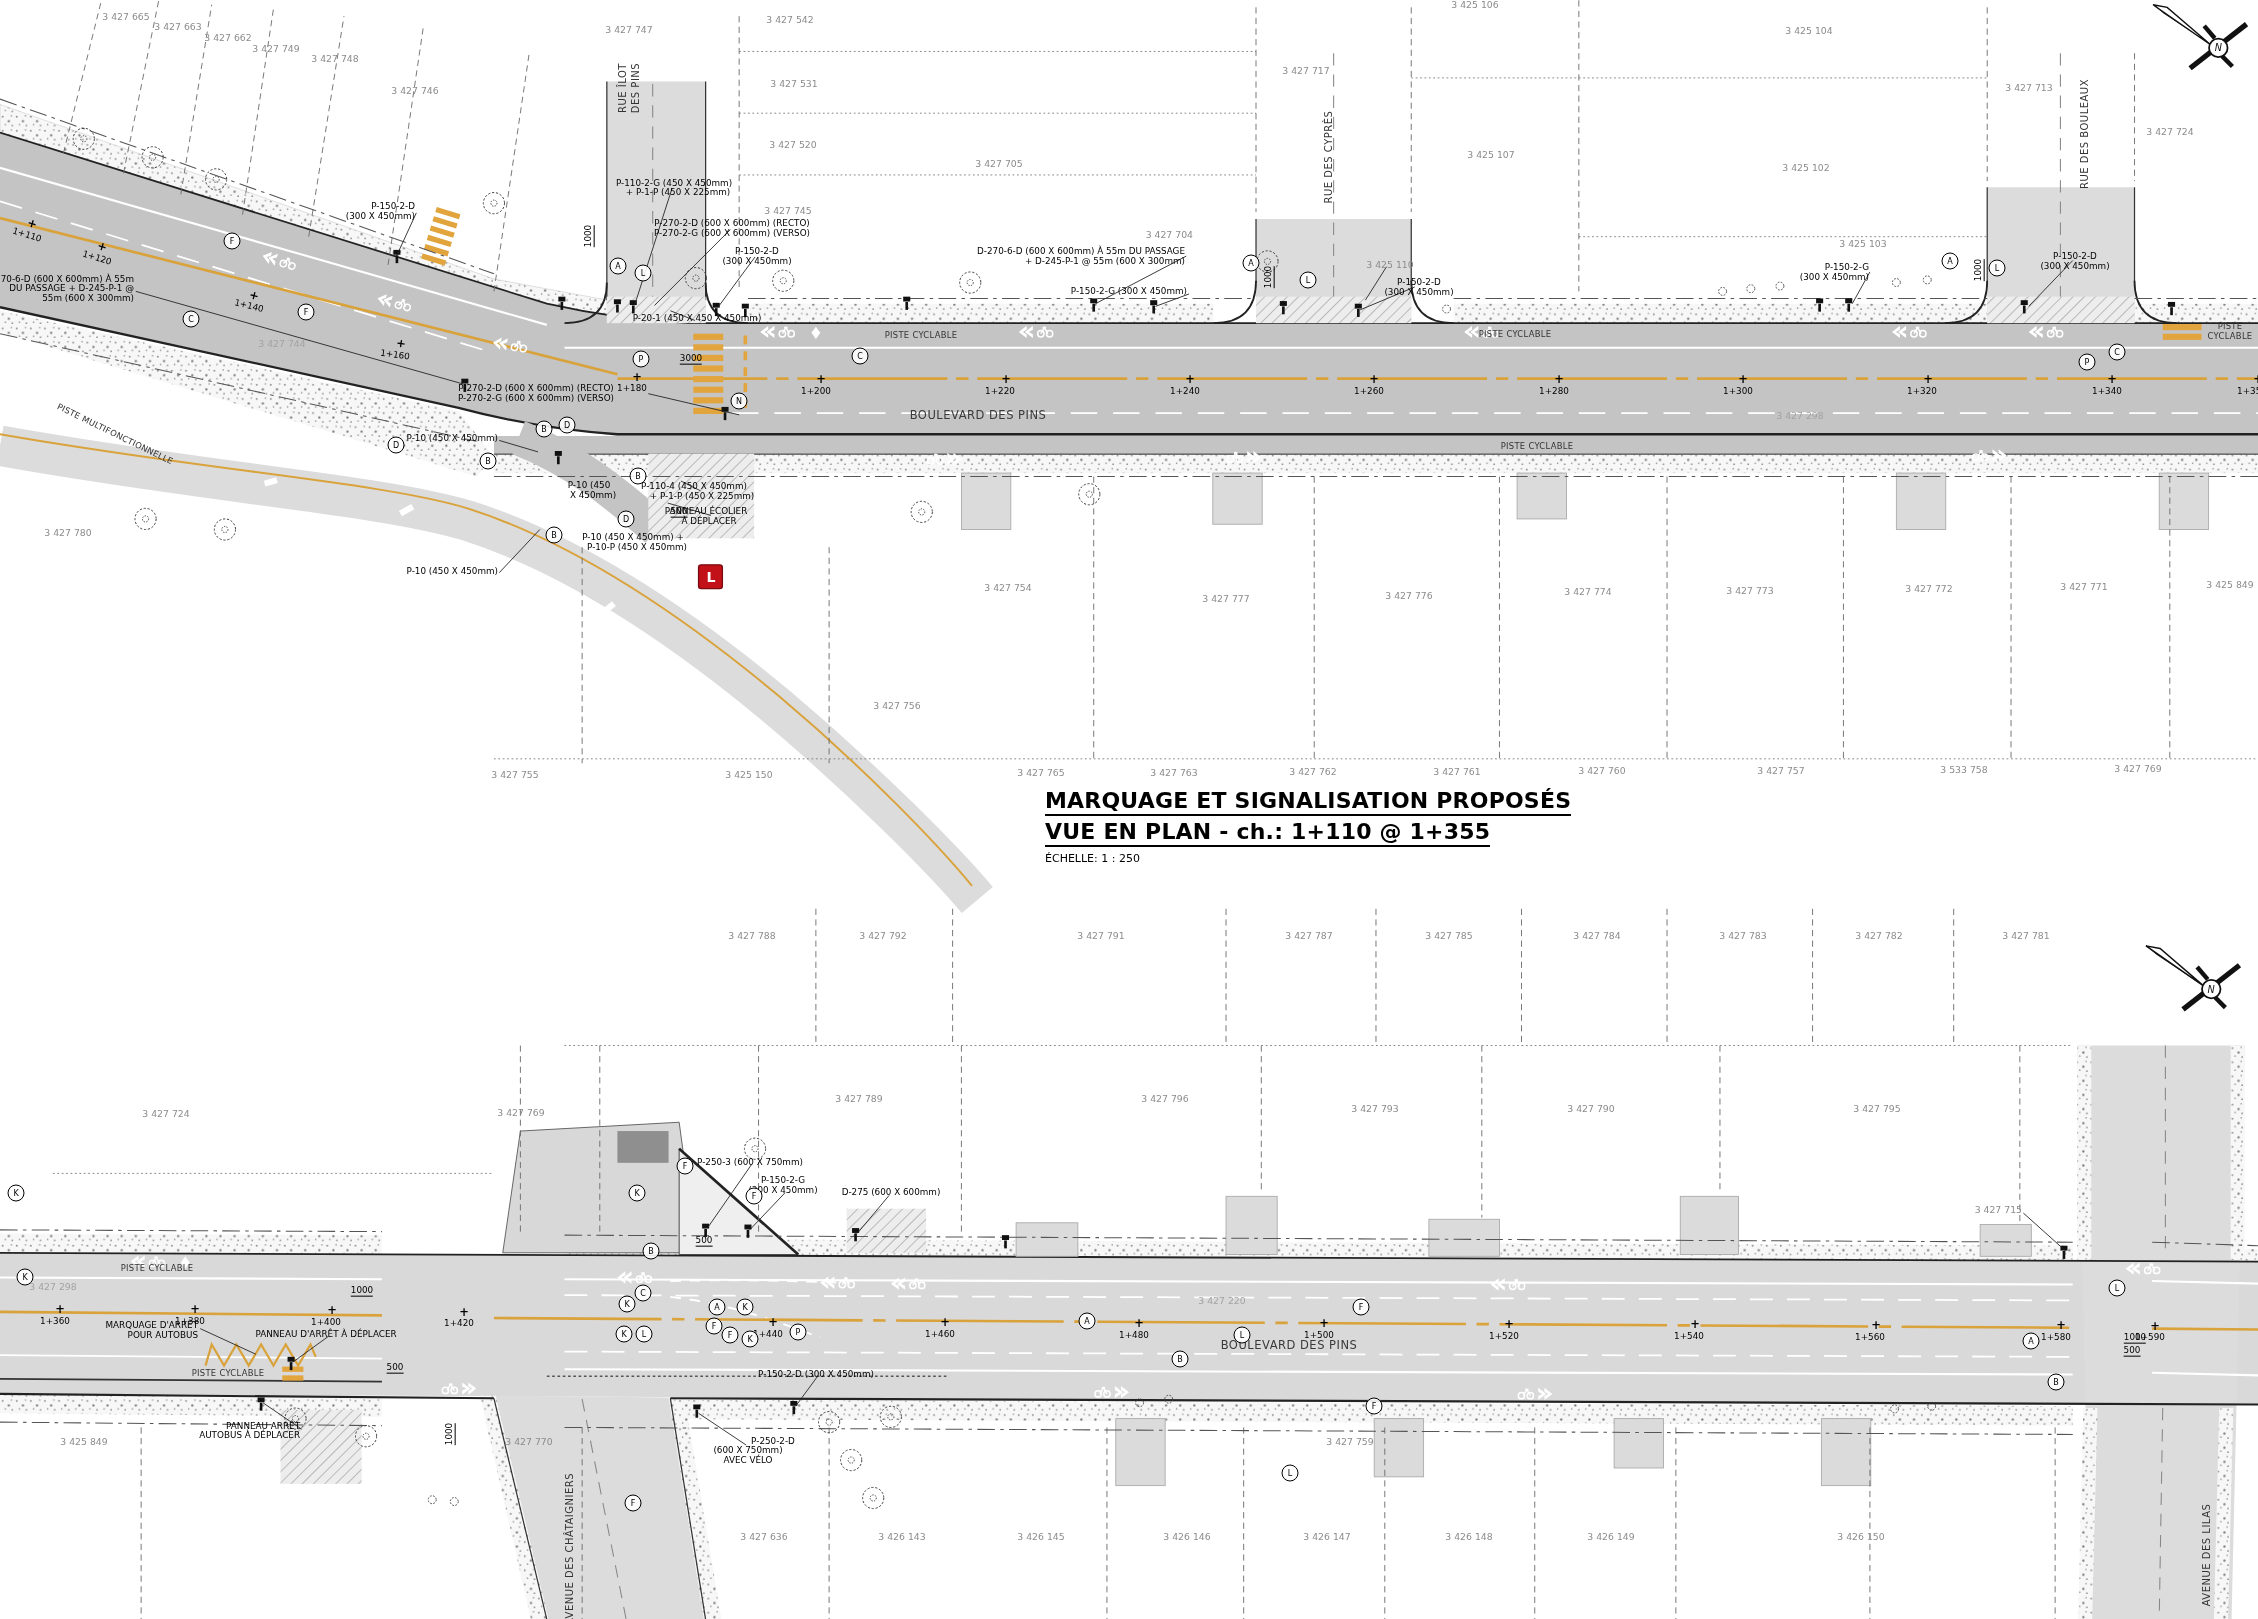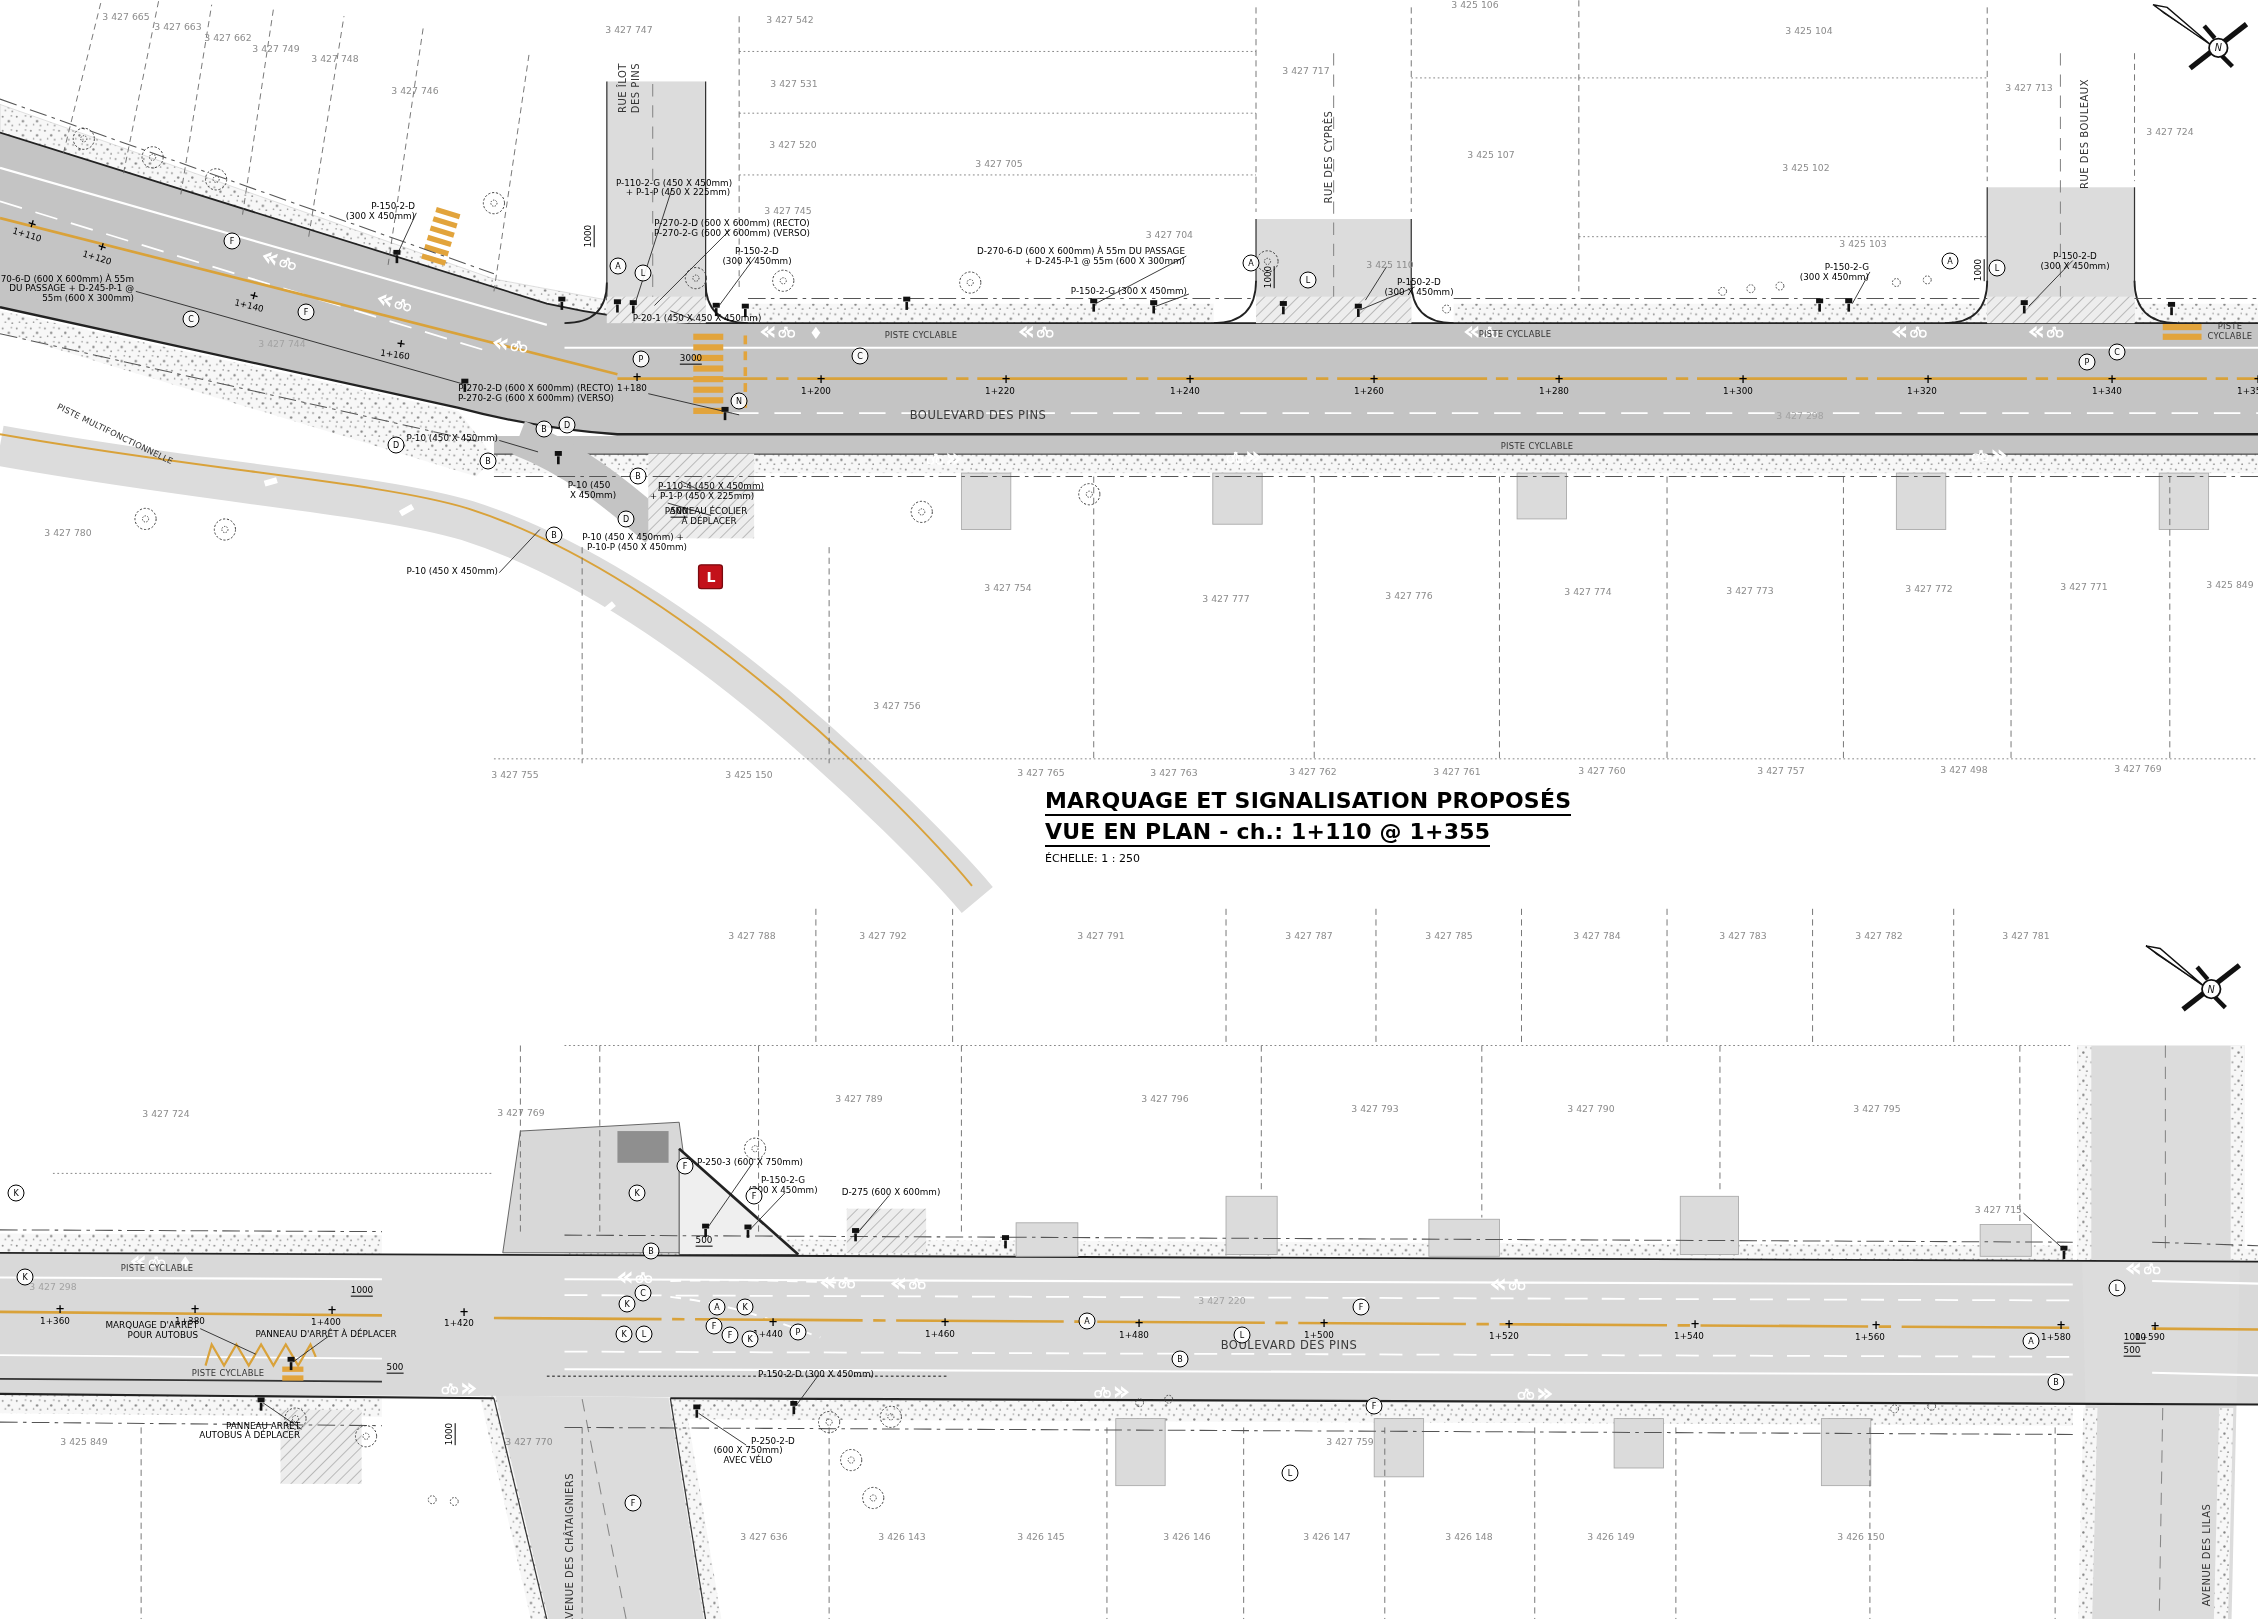--- a/index.html
+++ b/index.html
@@ -419,21 +419,21 @@
       <div class="lbl lot" style="left: 2230px; top: 585px; transform: translate(-50%, -50%) rotate(0deg);">3 425 849</div>
       <div class="lbl lot" style="left: 897px; top: 706px; transform: translate(-50%, -50%) rotate(0deg);">3 427 756</div>
       <div class="lbl lot" style="left: 515px; top: 775px; transform: translate(-50%, -50%) rotate(0deg);">3 427 755</div>
       <div class="lbl lot" style="left: 749px; top: 775px; transform: translate(-50%, -50%) rotate(0deg);">3 425 150</div>
       <div class="lbl lot" style="left: 1041px; top: 773px; transform: translate(-50%, -50%) rotate(0deg);">3 427 765</div>
       <div class="lbl lot" style="left: 1174px; top: 773px; transform: translate(-50%, -50%) rotate(0deg);">3 427 763</div>
       <div class="lbl lot" style="left: 1313px; top: 772px; transform: translate(-50%, -50%) rotate(0deg);">3 427 762</div>
       <div class="lbl lot" style="left: 1457px; top: 772px; transform: translate(-50%, -50%) rotate(0deg);">3 427 761</div>
       <div class="lbl lot" style="left: 1602px; top: 771px; transform: translate(-50%, -50%) rotate(0deg);">3 427 760</div>
       <div class="lbl lot" style="left: 1781px; top: 771px; transform: translate(-50%, -50%) rotate(0deg);">3 427 757</div>
-      <div class="lbl lot" style="left: 1964px; top: 770px; transform: translate(-50%, -50%) rotate(0deg);">3 427 498</div>
+      <div class="lbl lot" style="left: 1964px; top: 770px; transform: translate(-50%, -50%) rotate(0deg);">3 533 758</div>
       <div class="lbl lot" style="left: 2138px; top: 769px; transform: translate(-50%, -50%) rotate(0deg);">3 427 769</div>
       <div class="lbl lot" style="left: 166px; top: 1114px; transform: translate(-50%, -50%) rotate(0deg);">3 427 724</div>
       <div class="lbl lot" style="left: 752px; top: 936px; transform: translate(-50%, -50%) rotate(0deg);">3 427 788</div>
       <div class="lbl lot" style="left: 883px; top: 936px; transform: translate(-50%, -50%) rotate(0deg);">3 427 792</div>
       <div class="lbl lot" style="left: 1101px; top: 936px; transform: translate(-50%, -50%) rotate(0deg);">3 427 791</div>
       <div class="lbl lot" style="left: 1309px; top: 936px; transform: translate(-50%, -50%) rotate(0deg);">3 427 787</div>
       <div class="lbl lot" style="left: 1449px; top: 936px; transform: translate(-50%, -50%) rotate(0deg);">3 427 785</div>
       <div class="lbl lot" style="left: 1597px; top: 936px; transform: translate(-50%, -50%) rotate(0deg);">3 427 784</div>
       <div class="lbl lot" style="left: 1743px; top: 936px; transform: translate(-50%, -50%) rotate(0deg);">3 427 783</div>
       <div class="lbl lot" style="left: 1879px; top: 936px; transform: translate(-50%, -50%) rotate(0deg);">3 427 782</div>
@@ -478,21 +478,21 @@
       <div class="lbl ann" style="left: 415px; top: 216px; transform: translate(-100%, -50%) rotate(0deg);">(300 X 450mm)</div>
       <div class="lbl ann" style="left: 134px; top: 279px; transform: translate(-100%, -50%) rotate(0deg);">D-270-6-D (600 X 600mm) À 55m</div>
       <div class="lbl ann" style="left: 134px; top: 288px; transform: translate(-100%, -50%) rotate(0deg);">DU PASSAGE + D-245-P-1 @</div>
       <div class="lbl ann" style="left: 134px; top: 298px; transform: translate(-100%, -50%) rotate(0deg);">55m (600 X 300mm)</div>
       <div class="lbl ann" style="left: 498px; top: 438px; transform: translate(-100%, -50%) rotate(0deg);">P-10 (450 X 450mm)</div>
       <div class="lbl ann" style="left: 498px; top: 571px; transform: translate(-100%, -50%) rotate(0deg);">P-10 (450 X 450mm)</div>
       <div class="lbl ann" style="left: 589px; top: 485px; transform: translate(-50%, -50%) rotate(0deg);">P-10 (450</div>
       <div class="lbl ann" style="left: 593px; top: 495px; transform: translate(-50%, -50%) rotate(0deg);">X 450mm)</div>
       <div class="lbl ann" style="left: 633px; top: 537px; transform: translate(-50%, -50%) rotate(0deg);">P-10 (450 X 450mm) +</div>
       <div class="lbl ann" style="left: 637px; top: 547px; transform: translate(-50%, -50%) rotate(0deg);">P-10-P (450 X 450mm)</div>
-      <div class="lbl ann" style="left: 711px; top: 486px; transform: translate(-50%, -50%) rotate(0deg); text-decoration: underline;">P-110-4 (450 X 450mm)</div>
+      <div class="lbl ann" style="left: 694px; top: 486px; transform: translate(-50%, -50%) rotate(0deg);">P-110-4 (450 X 450mm)</div>
       <div class="lbl ann" style="left: 702px; top: 496px; transform: translate(-50%, -50%) rotate(0deg);">+ P-1-P (450 X 225mm)</div>
       <div class="lbl ann" style="left: 706px; top: 511px; transform: translate(-50%, -50%) rotate(0deg);">PANNEAU ÉCOLIER</div>
       <div class="lbl ann" style="left: 709px; top: 521px; transform: translate(-50%, -50%) rotate(0deg);">À DÉPLACER</div>
       <div class="lbl ann dim" style="left: 679px; top: 512px; transform: translate(-50%, -50%) rotate(0deg);">500</div>
       <div class="lbl ann" style="left: 674px; top: 183px; transform: translate(-50%, -50%) rotate(0deg);">P-110-2-G (450 X 450mm)</div>
       <div class="lbl ann" style="left: 678px; top: 192px; transform: translate(-50%, -50%) rotate(0deg);">+ P-1-P (450 X 225mm)</div>
       <div class="lbl ann" style="left: 732px; top: 223px; transform: translate(-50%, -50%) rotate(0deg);">P-270-2-D (600 X 600mm) (RECTO)</div>
       <div class="lbl ann" style="left: 732px; top: 233px; transform: translate(-50%, -50%) rotate(0deg);">P-270-2-G (600 X 600mm) (VERSO)</div>
       <div class="lbl ann" style="left: 757px; top: 251px; transform: translate(-50%, -50%) rotate(0deg);">P-150-2-D</div>
       <div class="lbl ann" style="left: 757px; top: 261px; transform: translate(-50%, -50%) rotate(0deg);">(300 X 450mm)</div>

